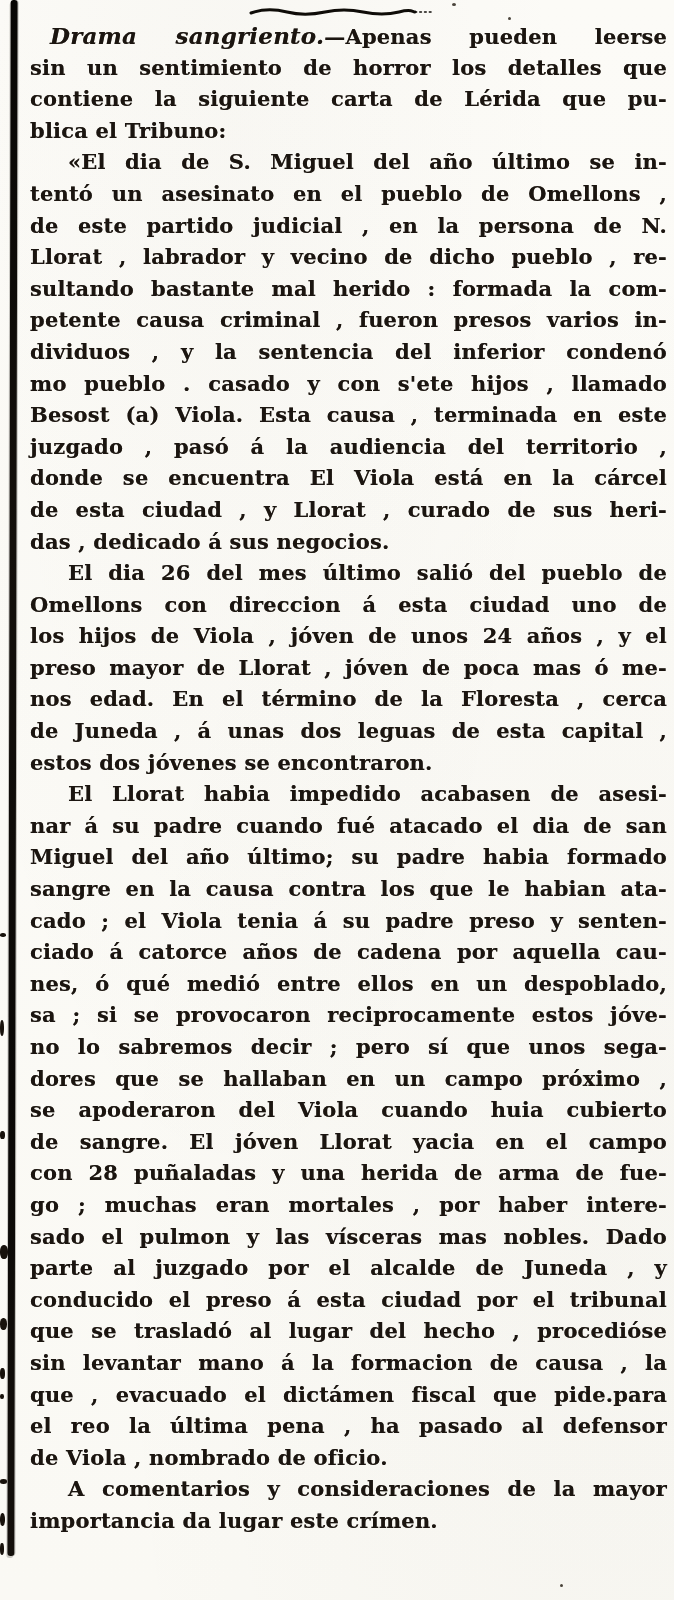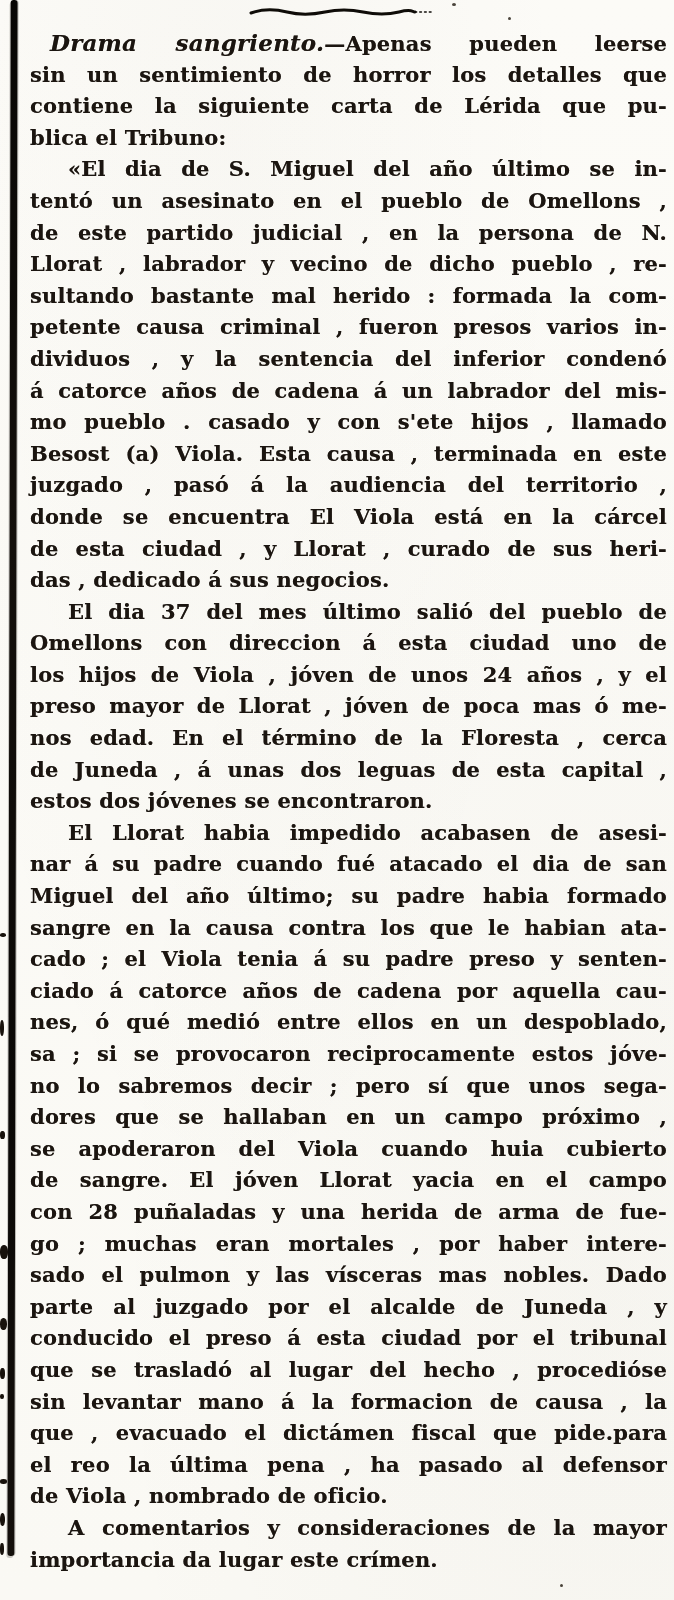--- a/index.html
+++ b/index.html
@@ -19,21 +19,21 @@
     position:absolute;left:9px;top:0;width:7px;height:1556px;
     background:linear-gradient(180deg,#070604 0%,#14100c 35%,#0a0806 70%,#14100c 100%);
     border-radius:3px;
     transform:rotate(0.12deg);
     box-shadow:1px 0 0 rgba(20,15,8,0.25), -1px 2px 0 rgba(20,15,8,0.2);
   }
   .top-rule{position:absolute;left:249px;top:4px;width:185px;height:14px;}
   .textcol{position:absolute;left:30px;top:21px;width:637px;}
   .para{margin:0;}
   .line{
-    height:31.6px;line-height:44px;
+    height:31.6px;line-height:29px;
     font-size:21px;font-weight:bold;
     text-align:justify;text-align-last:justify;
     letter-spacing:0.2px;
     text-shadow:0 0 0.6px rgba(25,18,10,0.6);
     overflow:visible;
   }
   .line.last{text-align-last:left;}
   .line.first{text-indent:38px;}
   .para.p0 .line.first{text-indent:20px;}
   .t{font-style:italic;font-size:23px;}
@@ -63,30 +63,29 @@
         <div class="line last"><span>blica el </span><span class="i">Tribuno</span><span>:</span></div>
       </div>
       <div class="para p1">
         <div class="line first">«El dia de S. Miguel del año último se in-</div>
         <div class="line">tentó un asesinato en el pueblo de Omellons ,</div>
         <div class="line">de este partido judicial , en la persona de N.</div>
         <div class="line">Llorat , labrador y vecino de dicho pueblo , re-</div>
         <div class="line">sultando bastante mal herido : formada la com-</div>
         <div class="line">petente causa criminal , fueron presos varios in-</div>
         <div class="line">dividuos , y la sentencia del inferior condenó</div>
-        <div class="line">á catorce años de cadena á un labrador del mis-</div>
         <div class="line">mo pueblo . casado y con s'ete hijos , llamado</div>
         <div class="line">Besost (a) Viola. Esta causa , terminada en este</div>
         <div class="line">juzgado , pasó á la audiencia del territorio ,</div>
         <div class="line">donde se encuentra El Viola está en la cárcel</div>
         <div class="line">de esta ciudad , y Llorat , curado de sus heri-</div>
         <div class="line last">das , dedicado á sus negocios.</div>
       </div>
       <div class="para p2">
-        <div class="line first">El dia 37 del mes último salió del pueblo de</div>
+        <div class="line first">El dia 26 del mes último salió del pueblo de</div>
         <div class="line">Omellons con direccion á esta ciudad uno de</div>
         <div class="line">los hijos de Viola , jóven de unos 24 años , y el</div>
         <div class="line">preso mayor de Llorat , jóven de poca mas ó me-</div>
         <div class="line">nos edad. En el término de la Floresta , cerca</div>
         <div class="line">de Juneda , á unas dos leguas de esta capital ,</div>
         <div class="line last">estos dos jóvenes se encontraron.</div>
       </div>
       <div class="para p3">
         <div class="line first">El Llorat habia impedido acabasen de asesi-</div>
         <div class="line">nar á su padre cuando fué atacado el dia de san</div>

